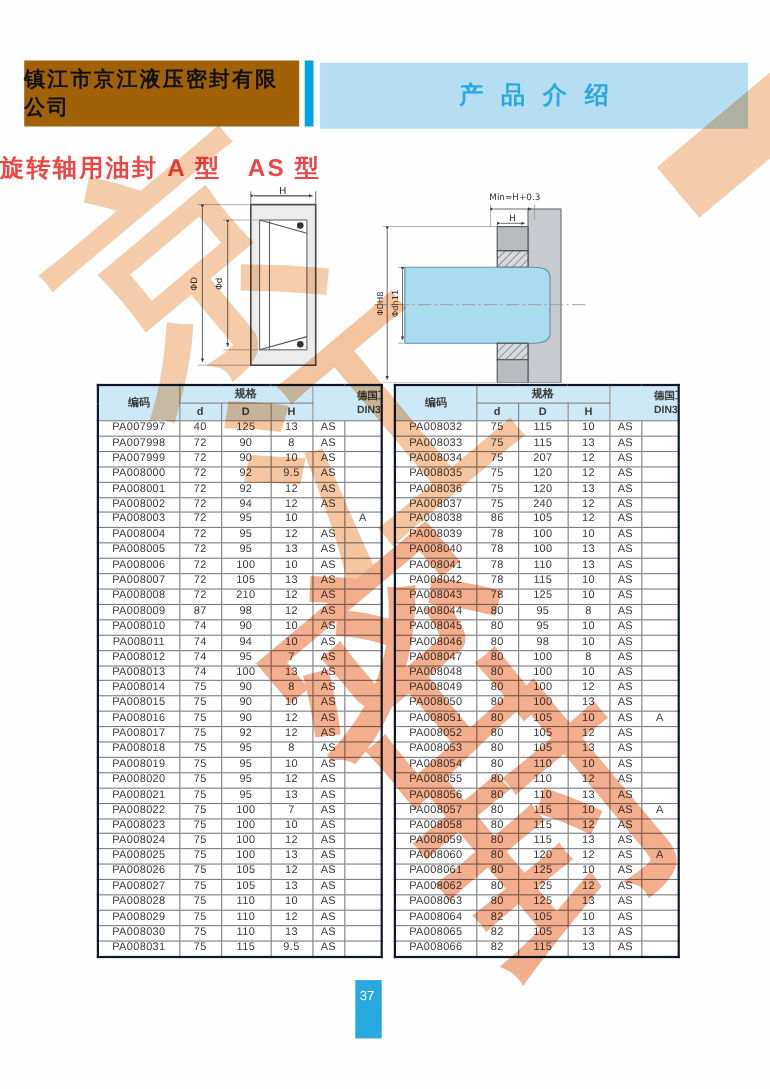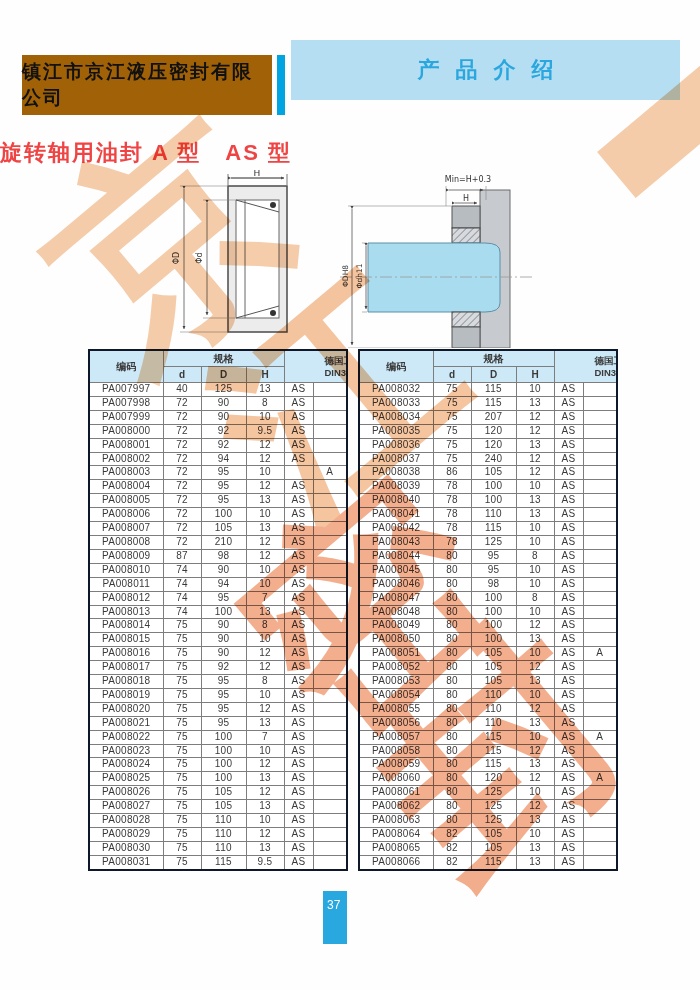--- a/index.html
+++ b/index.html
@@ -3,21 +3,21 @@
 <meta charset="utf-8">
 <style>
   html,body{margin:0;padding:0;background:#ffffff;}
   #page{position:relative;width:700px;height:990px;background:#fefefe;overflow:hidden;
         font-family:"Liberation Sans", sans-serif;color:#3a3a3a;}
 
   
   .banner-dark{position:absolute;left:22px;top:55px;width:250px;height:60px;background:#a16207;
                display:flex;align-items:center;justify-content:center;}
   .banner-sep{position:absolute;left:277px;top:55px;width:8px;height:60px;background:#00a4e0;}
-  .banner-light{position:absolute;left:291px;top:40px;width:389px;height:60px;background:#b6def2;
+  .banner-light{position:absolute;left:291px;top:57px;width:389px;height:60px;background:#b6def2;
                 display:flex;align-items:center;justify-content:center;}
   .company-name{font-family:"DejaVu Serif", serif;font-weight:bold;font-size:19px;color:#111;
                 letter-spacing:2px;}
   .section-name{font-family:"DejaVu Serif", serif;font-weight:bold;font-size:22px;color:#2aa7de;
                 letter-spacing:16px;text-indent:16px;}
 
   
   .page-title{position:absolute;left:0;top:138px;width:700px;text-align:left;
               font-size:22px;font-weight:bold;color:#ef4444;letter-spacing:2px;}
 

